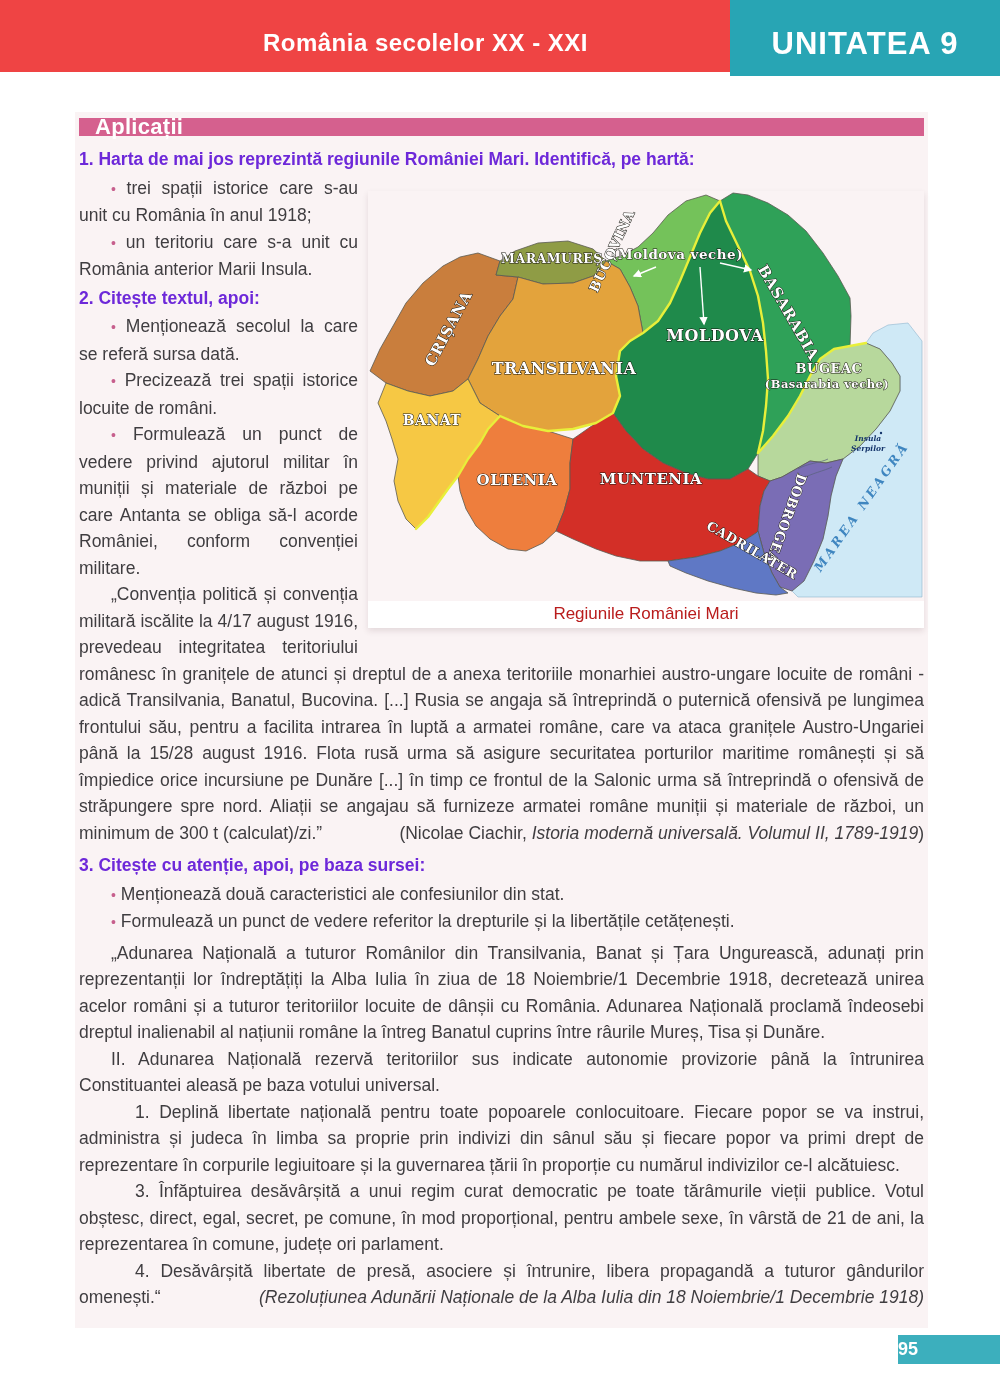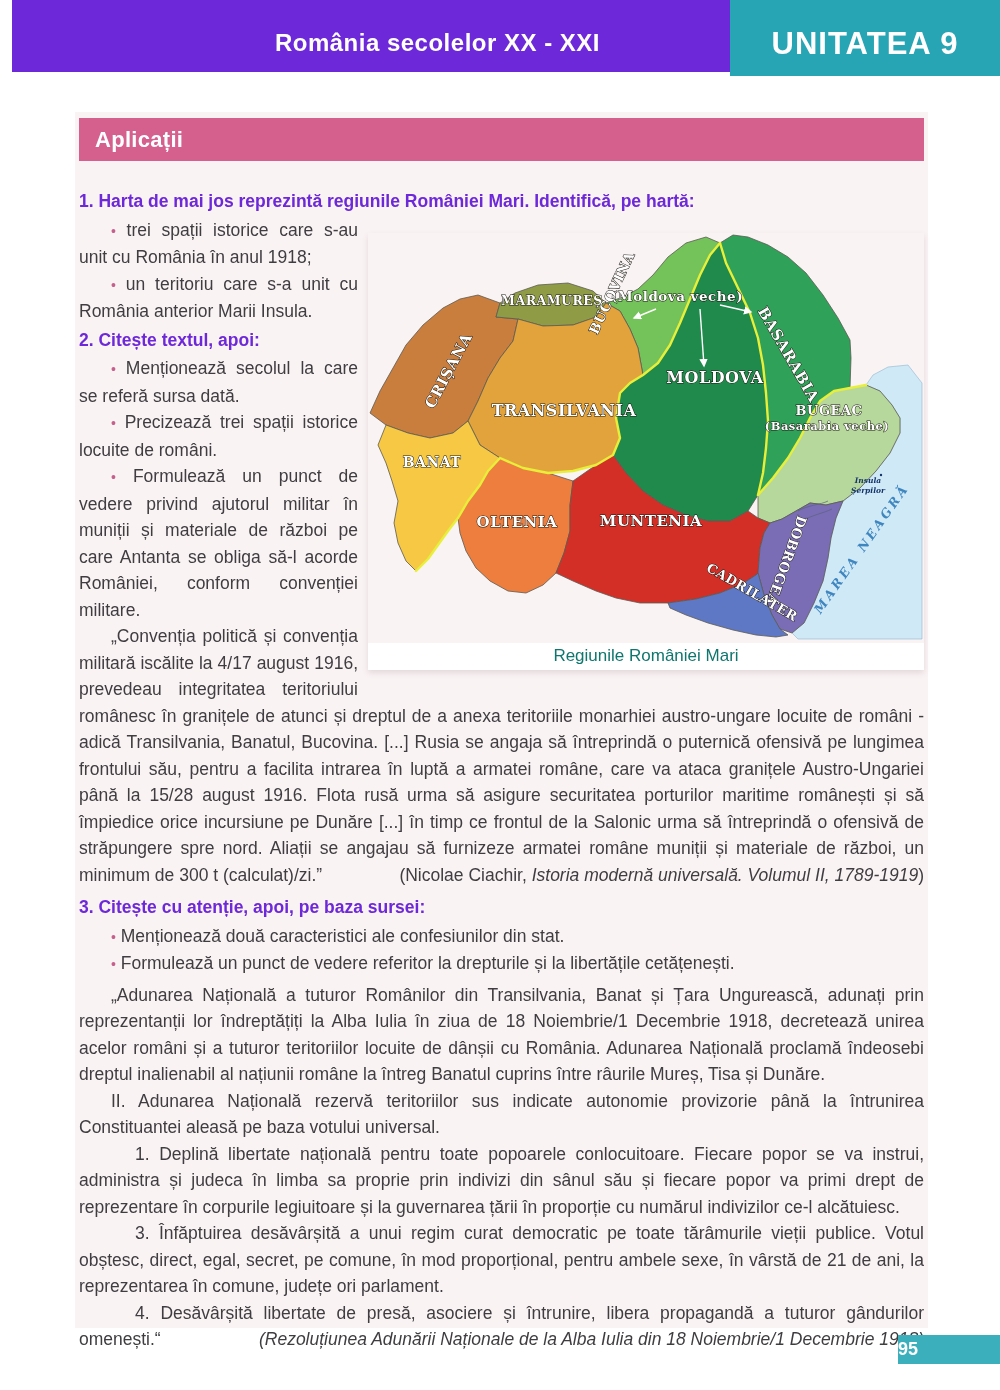--- a/index.html
+++ b/index.html
@@ -1,46 +1,46 @@
 <!DOCTYPE html>
 <html lang="ro"><head>
 <meta charset="utf-8">
 <style>
   html,body{margin:0;padding:0;}
   body{background:#ffffff;font-family:"Liberation Sans",sans-serif;}
   .page{position:relative;width:1000px;height:1390px;background:#ffffff;overflow:hidden;}
 
   
-  .top-band{position:absolute;left:12px;top:0;width:876px;height:72px;background:#6d28d9;}
+  .top-band{position:absolute;left:0;top:0;width:876px;height:72px;background:#ef4444;}
   .band-title{position:absolute;top:0;right:288px;height:72px;display:flex;align-items:center;
     padding-top:14px;box-sizing:border-box;color:#fff;font-weight:bold;font-size:24px;letter-spacing:.5px;}
   .unit-block{position:absolute;left:730px;top:0;width:270px;height:76px;background:#28a5b4;
     display:flex;align-items:center;justify-content:center;padding-top:12px;box-sizing:border-box;}
   .unit-label{color:#fff;font-weight:bold;font-size:31px;letter-spacing:1px;}
 
   
   .panel{position:absolute;left:75px;top:112px;width:853px;height:1216px;background:#faf3f4;
     box-sizing:border-box;padding:0 4px;}
-  .pink-bar{width:100%;height:43px;background:#d5608e;margin:6px 0 27px 0;display:flex;align-items:center;}
+  .pink-bar{width:100%;height:18px;background:#d5608e;margin:6px 0 10px 0;display:flex;align-items:center;}
   .pink-bar .t{color:#fff;font-weight:bold;font-size:22px;padding-left:16px;letter-spacing:.3px;}
 
   .content{color:#3f3d40;font-size:17.5px;line-height:26.5px;text-align:justify;}
   p{margin:0;}
   .h{font-weight:bold;color:#6d28d9;margin:2px 0 2px 0;}
   .ind1{text-indent:32px;}
   .ind2{text-indent:56px;}
   .dot{color:#c75f8d;font-size:14px;}
   .cite{float:right;font-style:normal;}
   .it{font-style:italic;}
 
   
   .map-fig{float:right;width:556px;margin:16px 0 10px 10px;box-shadow:0 3px 6px rgba(90,60,70,.14);}
   .map-fig svg{display:block;}
   .map-caption{height:27px;background:#ffffff;display:flex;align-items:center;justify-content:center;
-    font-size:17px;color:#0f766e;}
+    font-size:17px;color:#b91c1c;}
 
   
   .ml{font-family:"DejaVu Serif",serif;font-weight:700;fill:#ffffff;stroke:#17150f;stroke-width:1px;
       paint-order:stroke;text-anchor:middle;letter-spacing:.5px;}
   .ml-sea{font-family:"DejaVu Serif",serif;font-style:italic;font-weight:700;text-anchor:middle;letter-spacing:3px;}
   .ml-isl{font-family:"DejaVu Serif",serif;font-style:italic;font-weight:700;fill:#15356b;text-anchor:middle;}
   .reg{stroke:#5a5a52;stroke-width:.8;stroke-linejoin:round;}
   .sea{stroke:#8fb6cf;stroke-width:.6;}
   .old-border{fill:none;stroke-width:2.4;stroke-linejoin:round;stroke-linecap:round;}
   .arrow{stroke:#ffffff;stroke-width:1.4;}

